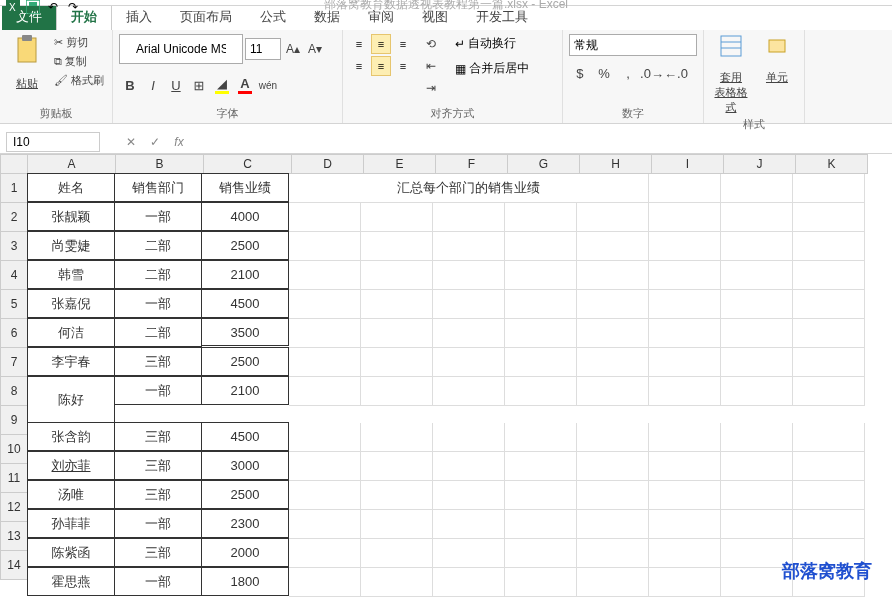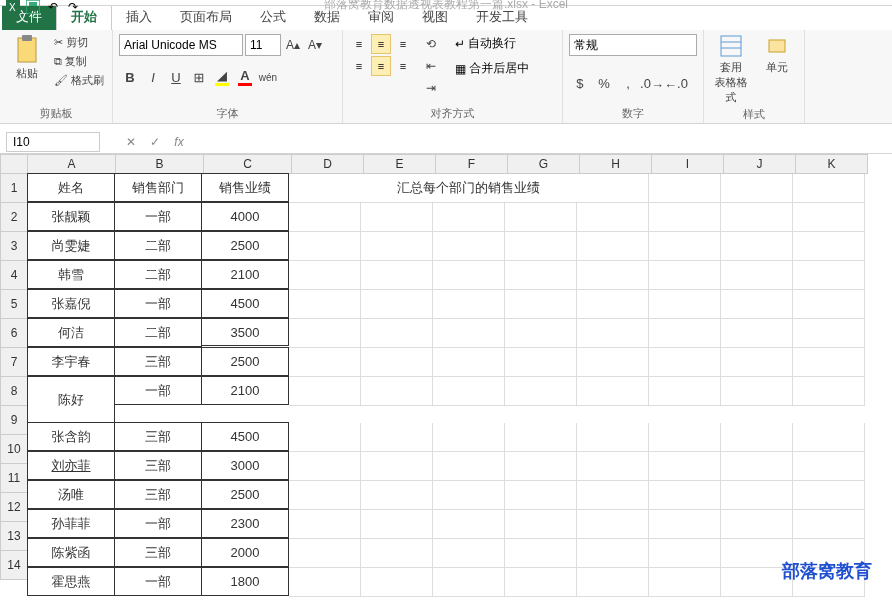--- a/index.html
+++ b/index.html
@@ -9,25 +9,25 @@
 .qat { position: absolute; top: -2px; left: 4px; display: flex; gap: 2px; }
 .qat-item { width: 18px; height: 18px; display: flex; align-items: center; justify-content: center; }
 .tabs { display: flex; background: #fff; height: 24px; align-items: flex-end; padding-left: 2px; }
 .tab { padding: 4px 14px; font-size: 13px; color: #444; cursor: pointer; }
 .tab.file { background: #217346; color: #fff; }
 .tab.active { background: #fff; border: 1px solid #ccc; border-bottom: none; color: #217346; font-weight: bold; }
 .ribbon { display: flex; background: #f7f7f7; border-bottom: 1px solid #d4d4d4; height: 94px; }
 .group { border-right: 1px solid #e0e0e0; display: flex; flex-direction: column; padding: 4px 6px 2px; }
 .group-body { flex: 1; display: flex; align-items: flex-start; gap: 4px; }
 .group-label { text-align: center; font-size: 11px; color: #666; padding-top: 2px; }
-.big-btn { display: flex; flex-direction: column; align-items: center; width: 42px; gap: 2px; font-size: 11px; color: #444; }
+.big-btn { display: flex; flex-direction: column; align-items: center; width: 42px; gap: 12px; font-size: 11px; color: #444; text-decoration: underline; }
 .small-btns { display: flex; flex-direction: column; gap: 2px; font-size: 11px; color: #444; }
 .small-btn { display: flex; align-items: center; gap: 3px; padding: 1px 2px; }
 .font-row1 { display: flex; gap: 2px; align-items: center; margin-bottom: 6px; }
-.font-name { width: 124px; height: 22px; border: 1px solid #ababab; background: #fff; padding: 2px 4px; font-size: 12px; }
+.font-name { width: 124px; height: 30px; border: 1px solid #ababab; background: #fff; padding: 2px 16px; font-size: 12px; }
 .font-size { width: 36px; height: 22px; border: 1px solid #ababab; background: #fff; padding: 2px 4px; font-size: 12px; text-align: left; }
 .icon-btn { width: 20px; height: 20px; display: flex; align-items: center; justify-content: center; font-size: 12px; color: #444; }
 .font-row2 { display: flex; gap: 1px; align-items: center; }
 .fb { width: 22px; height: 22px; display: flex; align-items: center; justify-content: center; font-size: 13px; color: #444; }
 .fb.b { font-weight: bold; }
 .fb.i { font-style: italic; }
 .fb.u { text-decoration: underline; }
 .color-bar { width: 14px; height: 3px; display: block; }
 .align-grid { display: grid; grid-template-columns: repeat(3, 20px); grid-template-rows: repeat(2, 20px); gap: 2px; }
 .align-btn { display: flex; align-items: center; justify-content: center; font-size: 11px; }
@@ -173,21 +173,21 @@
         <div class="small-btn">
             <span>▦</span>
             <span>合并后居中</span>
           </div>
       </div>
     </div>
     <div class="group-label">对齐方式</div>
   </div>
 
   <div class="group" style="min-width:140px">
-    <div class="group-body" style="flex-direction:column;align-items:flex-start;gap:16px">
+    <div class="group-body" style="flex-direction:column;align-items:flex-start;gap:6px">
       <input class="number-select" value="常规" style="">
       <div style="display:flex;gap:2px">
         <span class="fb">$</span>
         <span class="fb">%</span>
         <span class="fb">,</span>
         <span class="fb">.0→</span>
         <span class="fb">←.0</span>
       </div>
     </div>
     <div class="group-label">数字</div>

